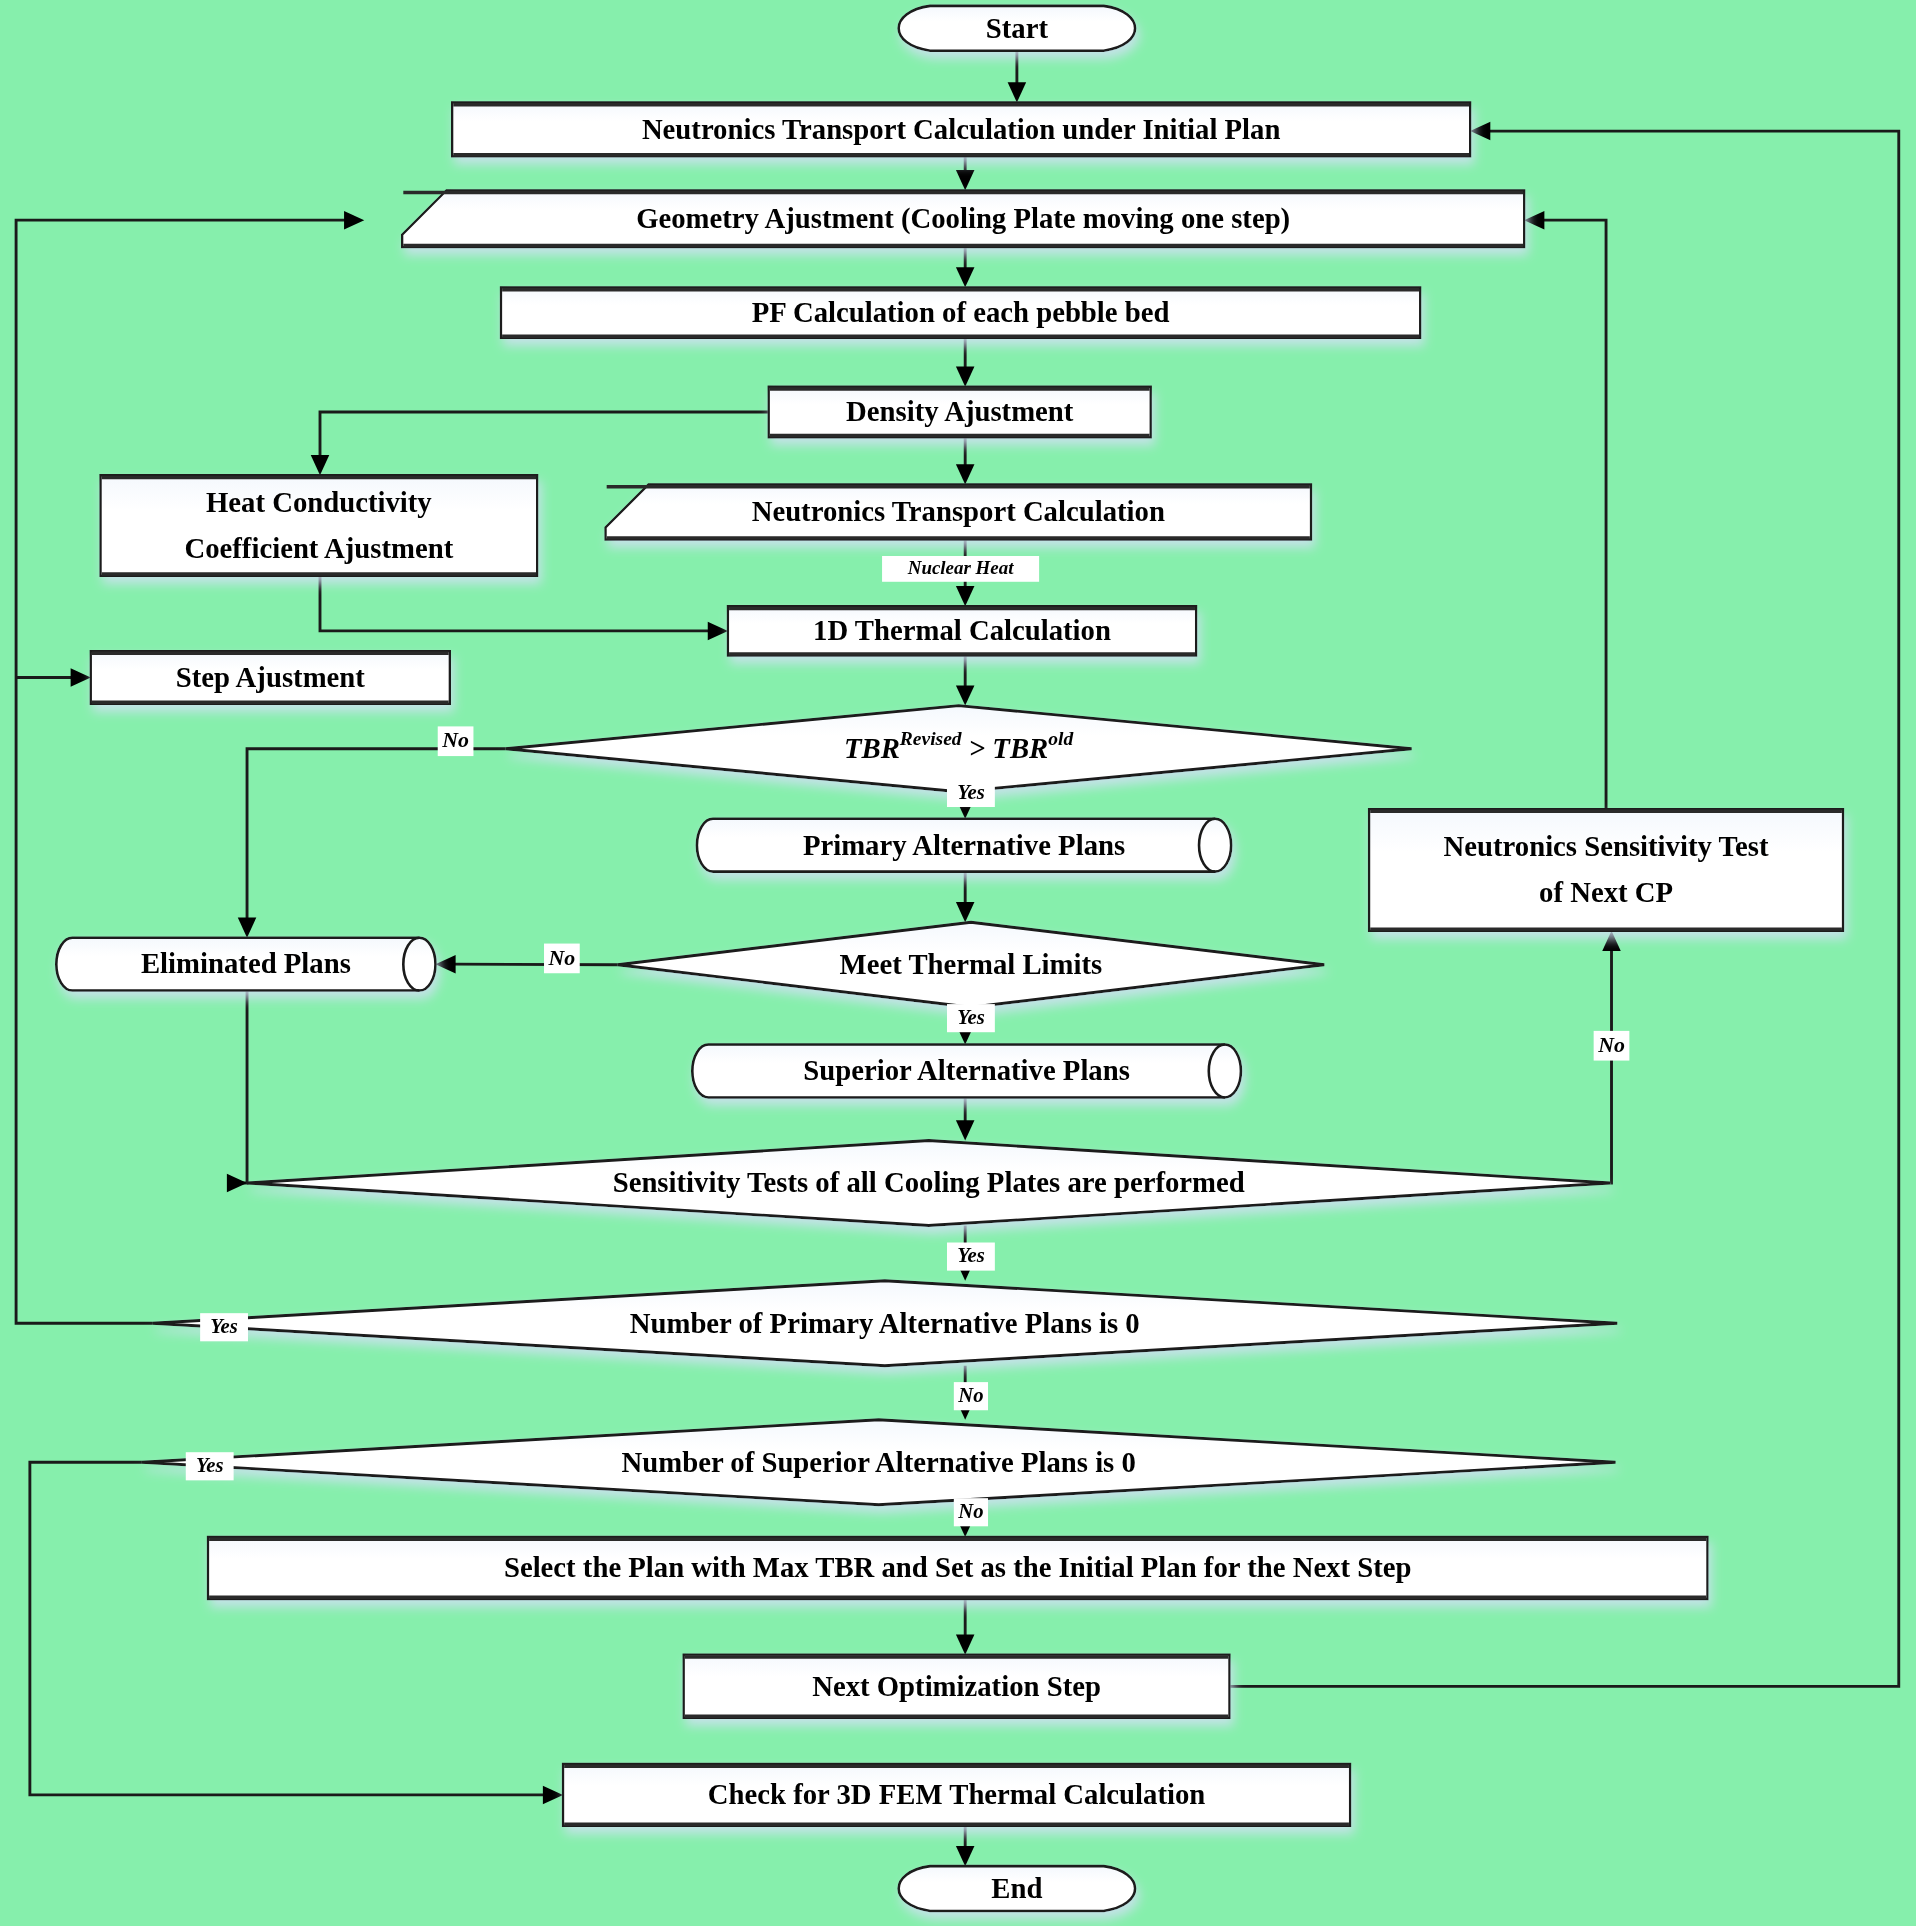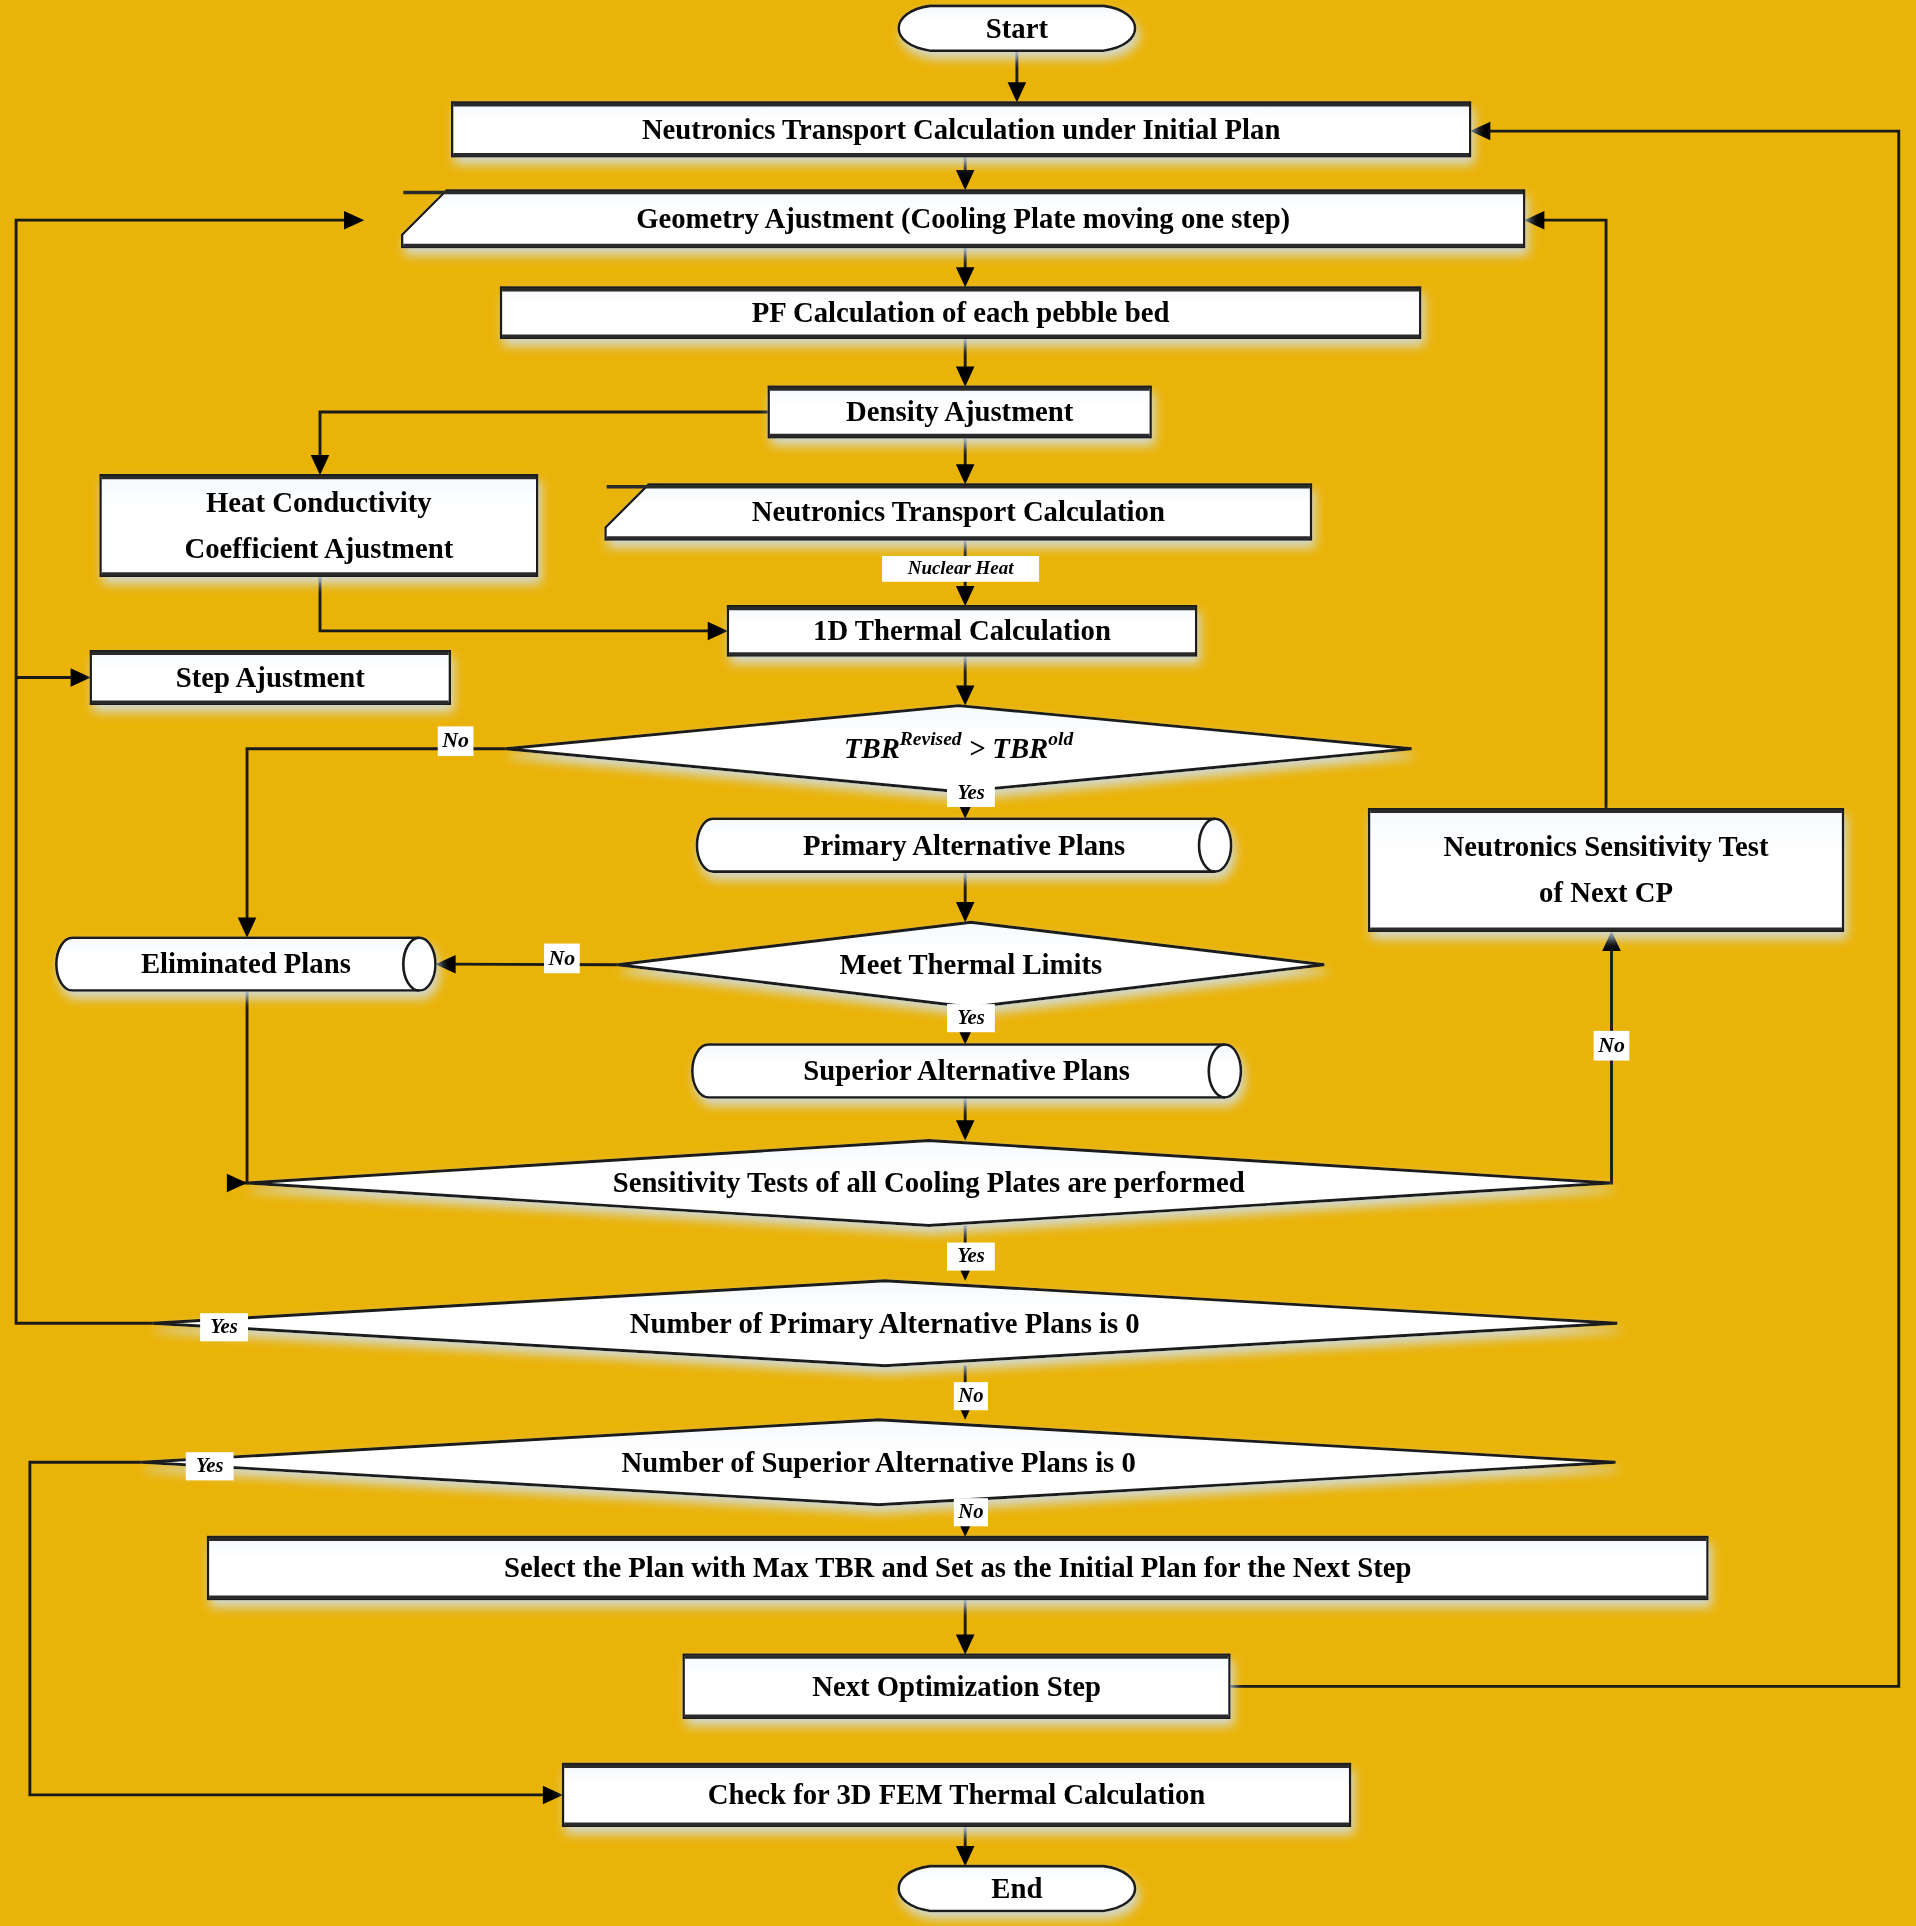--- a/index.html
+++ b/index.html
@@ -1,17 +1,17 @@
 <!DOCTYPE html>
 <html style="font-size:9.2px"><head>
 <meta charset="utf-8">
 <style>
   html,body{margin:0;padding:0;background:#ffffff;}
   body{font-family:"Liberation Serif", serif;}
-  #stage{position:relative;width:1916px;height:1926px;background:#eab308;overflow:hidden;}
+  #stage{position:relative;width:1916px;height:1926px;background:#86efac;overflow:hidden;}
   svg{display:block;}
   .nodeText{font-family:"Liberation Serif", serif;font-weight:700;fill:#000;text-anchor:middle;dominant-baseline:middle;}
   .edgeLabel{font-family:"Liberation Serif", serif;font-style:italic;font-weight:700;fill:#000;text-anchor:middle;dominant-baseline:middle;}
   .lineEdge{stroke:#1a1a1a;fill:none;}
   .arrowHead{fill:#000;stroke:none;}
 </style>
 </head>
 <body>
 
 <div id="stage">

